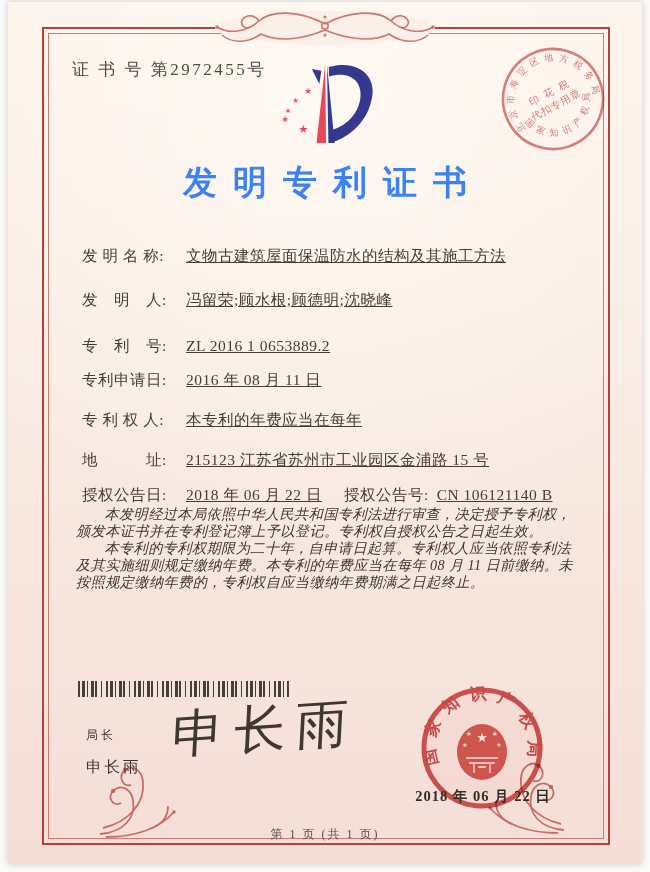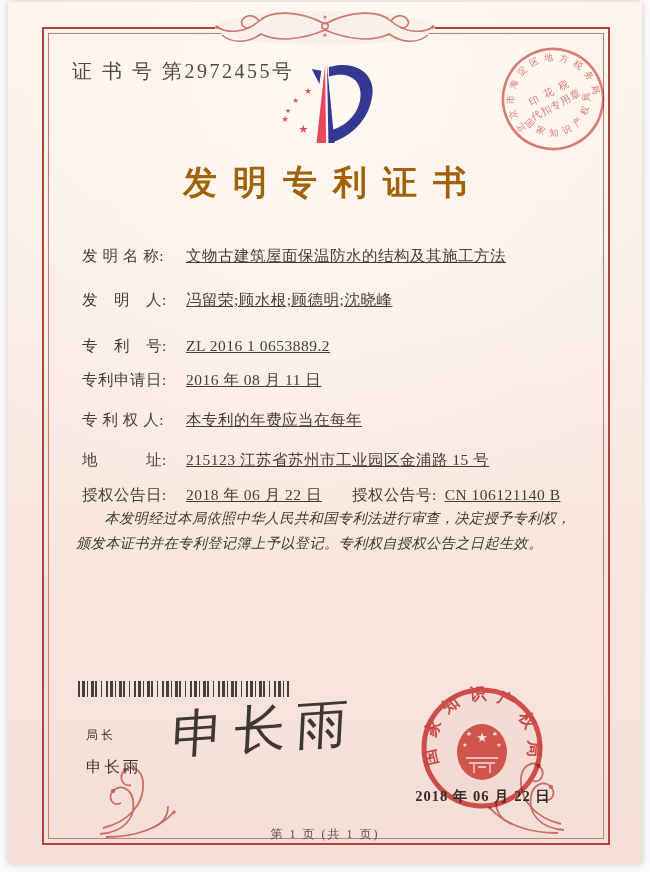--- a/index.html
+++ b/index.html
@@ -20,34 +20,34 @@
   
   .border-outer{
     left:42px;top:27px;width:568px;height:818px;
     border:2.6px solid #b5403c;box-sizing:border-box;
   }
   .border-inner{
     left:48px;top:33px;width:556px;height:806px;
     border:1px solid #cf7b72;box-sizing:border-box;
   }
   .certno{
-    left:72px;top:58px;font-size:20px;letter-spacing:2.5px;color:#55483d;
+    left:72px;top:58px;font-size:17px;letter-spacing:2.5px;color:#55483d;
   }
   .title{
     left:0;top:160px;width:650px;text-align:center;
-    font-size:34px;font-weight:600;color:#a16207;
+    font-size:34px;font-weight:600;color:#3b82f6;
     letter-spacing:16px;padding-left:16px;box-sizing:border-box;
   }
   .frow{left:82px;font-size:15.5px;color:#463d33;white-space:nowrap;}
   .frow .lbl{display:inline-block;min-width:96px;letter-spacing:.5px;}
   .frow .val{margin-left:8px;letter-spacing:.5px;text-decoration:underline;}
-  .frow .pair2{margin-left:30px;}
+  .frow .pair2{margin-left:22px;}
   .bodytext{
     left:76px;top:506px;width:502px;color:#3e362d;
-    font-size:14.2px;line-height:25px;font-style:italic;
+    font-size:14.2px;line-height:17px;font-style:italic;
   }
   .bodytext p{margin:0;text-indent:2em;letter-spacing:.4px;}
   .barcode{
     left:78px;top:681px;width:211px;height:16px;opacity:.82;
     background:repeating-linear-gradient(90deg,
       #1e1c1a 0 2px, transparent 2px 4px,
       #1e1c1a 4px 7px, transparent 7px 9px,
       #1e1c1a 9px 10px, transparent 10px 13px,
       #1e1c1a 13px 16px, transparent 16px 17px,
       #1e1c1a 17px 19px, transparent 19px 23px,
@@ -155,20 +155,21 @@
 </div>
 <div class="abs frow z3" style="top:450px">
   <span class="lbl">地　　　址:</span><span class="val">215123 江苏省苏州市工业园区金浦路 15 号</span>
 </div>
 <div class="abs frow z3" style="top:485px">
   <span class="lbl">授权公告日:</span><span class="val">2018 年 06 月 22 日</span><span class="pair2"><span class="lbl" style="min-width:0">授权公告号:</span><span class="val">CN 106121140 B</span></span>
 </div>
 
 <div class="abs bodytext z3">
   <p>本发明经过本局依照中华人民共和国专利法进行审查，决定授予专利权，颁发本证书并在专利登记簿上予以登记。专利权自授权公告之日起生效。</p>
+  <p>本专利的专利权期限为二十年，自申请日起算。专利权人应当依照专利法及其实施细则规定缴纳年费。本专利的年费应当在每年 08 月 11 日前缴纳。未按照规定缴纳年费的，专利权自应当缴纳年费期满之日起终止。</p>
 </div>
 
 <div class="abs barcode z3"></div>
 
 <div class="abs role z3">局长</div>
 <div class="abs signer z3">申长雨</div>
 <div class="abs autograph z3">申长雨</div>
 
 <svg class="abs flourish-bl" width="120" height="102" viewBox="0 0 120 102">
   <g stroke="#c05a52" stroke-width="1.8" fill="none" opacity="0.85">

